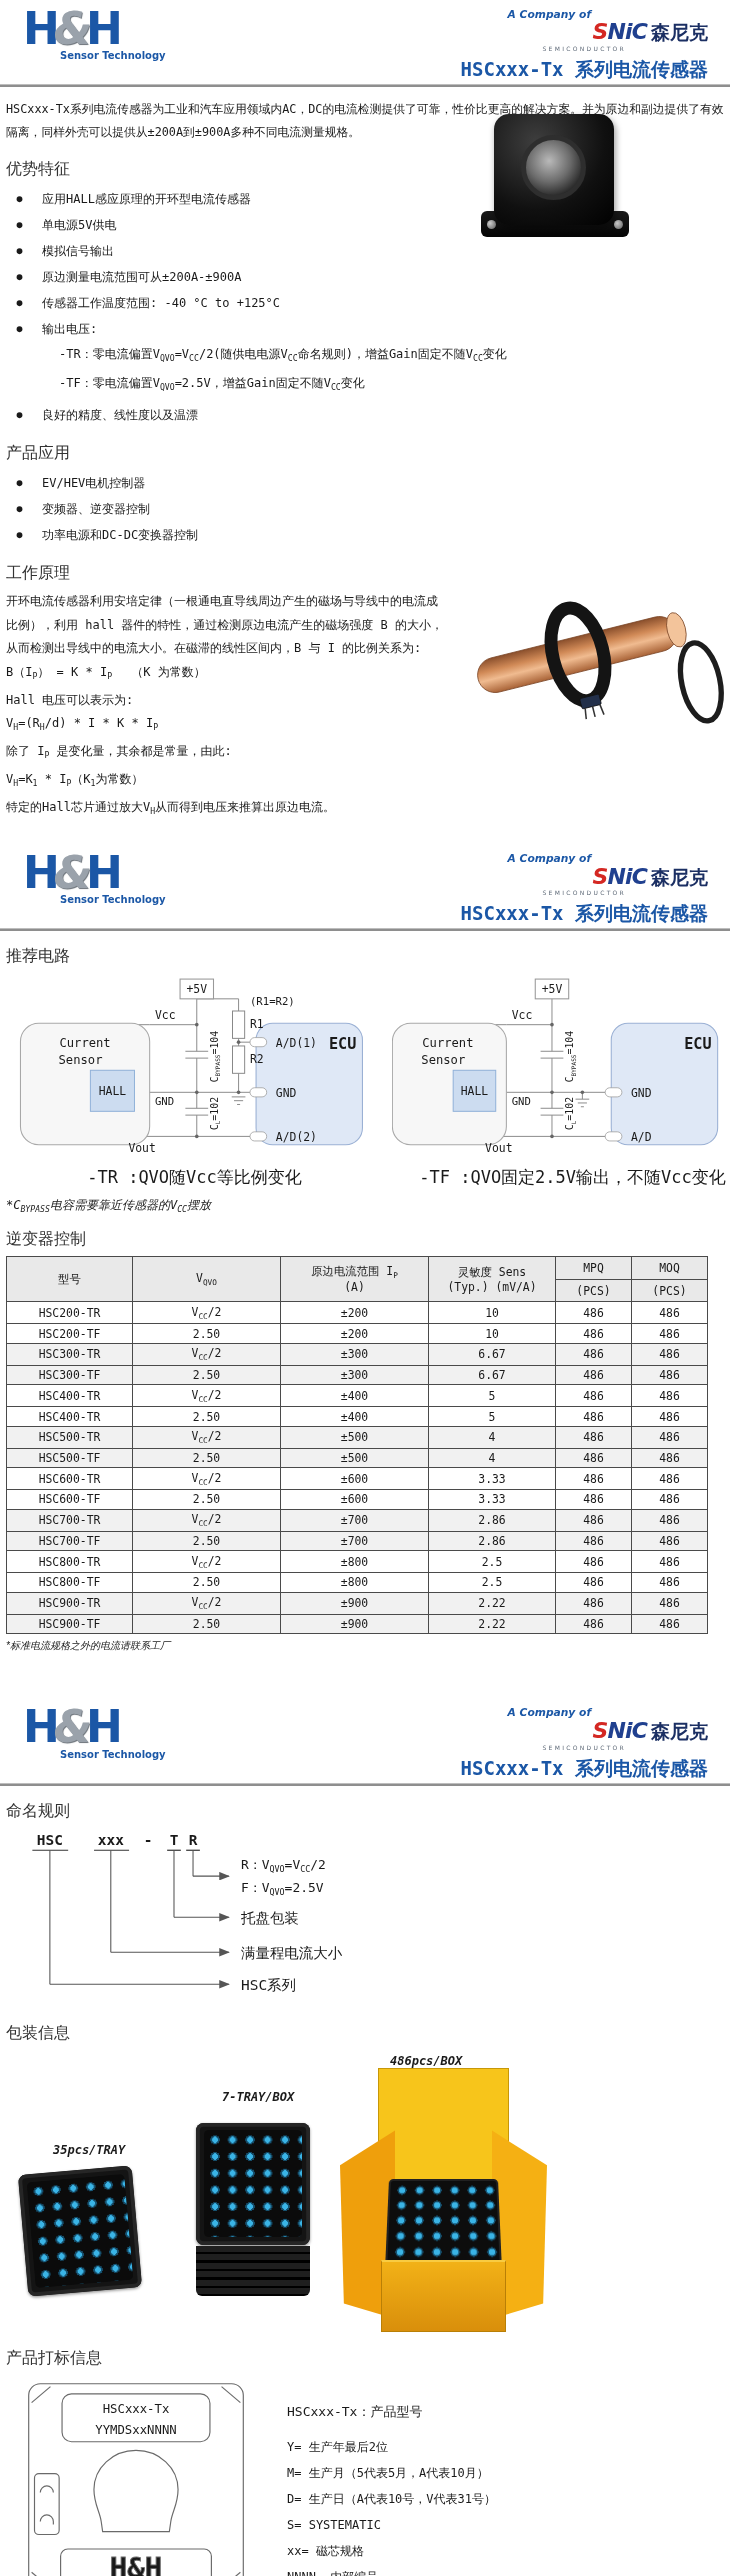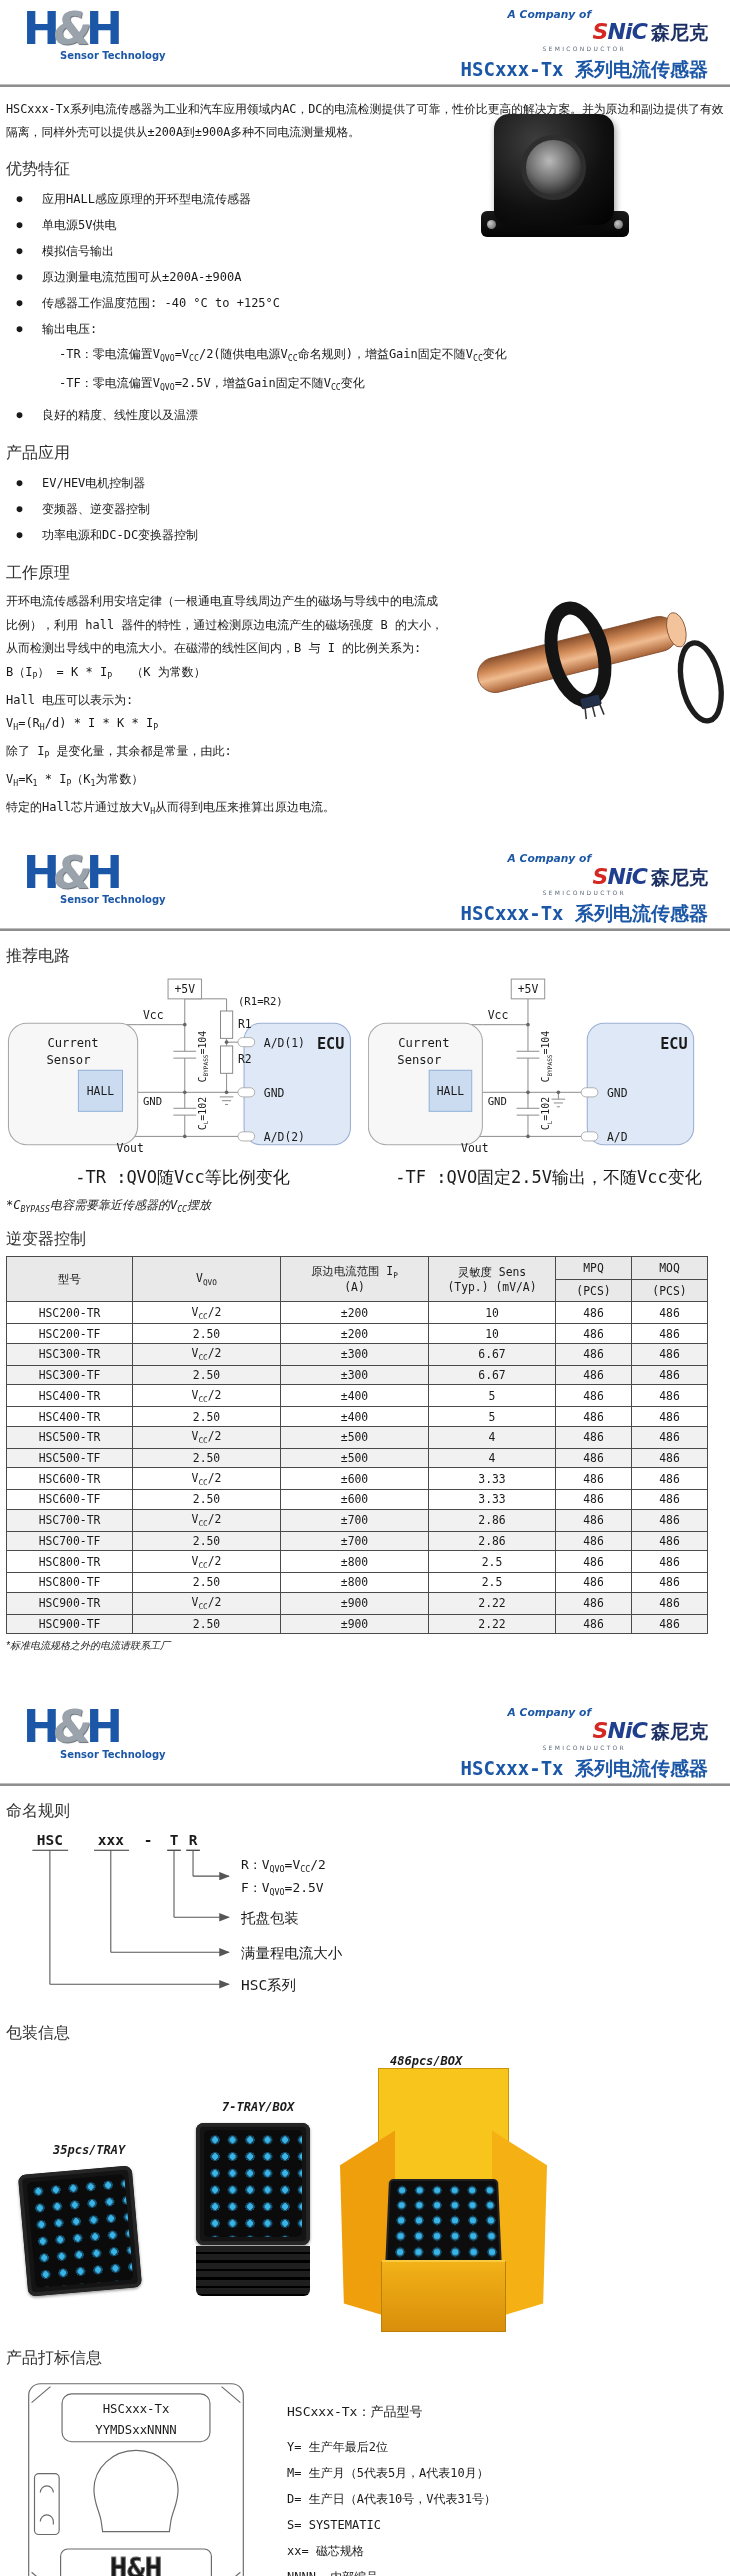--- a/index.html
+++ b/index.html
@@ -41,21 +41,21 @@
   .pp-hole { position:absolute; left:27px; top:21px; width:65px; height:65px; border-radius:50%;
              background:radial-gradient(circle at 42% 38%, #b9b9b9, #6c6c6c 45%, #222 80%); border:5.3px solid #2e2e2e; }
 
   
   .principle-sec { position:relative; }
   .ppara { width:438px; font-size:12px; line-height:23.6px; margin:1.5px 0 0 6px; font-family:"DejaVu Sans Mono","DejaVu Sans",sans-serif; }
   .formula { font-size:12px; line-height:23.6px; margin-left:6px; font-family:"DejaVu Sans Mono","DejaVu Sans",sans-serif; }
   .principle-art { position:absolute; right:4.6px; top:3px; }
 
   
-  .circ-row { display:flex; gap:5px; padding:0 2px; margin-top:1.5px; }
+  .circ-row { display:flex; gap:17px; padding:0 14px; margin-top:1.5px; }
   .circ { width:361px; }
   svg text { font-family:"DejaVu Sans Mono","DejaVu Sans",sans-serif; fill:#1a1a1a; }
   .circ-cap { text-align:center; font-size:17px; font-family:"DejaVu Sans Mono","DejaVu Sans",sans-serif; margin-top:0; }
   .circ-note { font-style:italic; font-size:12px; margin:7.6px 0 0 6px; font-family:"DejaVu Sans Mono","DejaVu Sans",sans-serif; }
 
   
   .ord-table { border-collapse:collapse; margin:6px 0 4.6px 6px; font-family:"DejaVu Sans Mono","DejaVu Sans",sans-serif; }
   .ord-table th, .ord-table td { border:0.8px solid #4a4a4a; text-align:center; font-size:11.4px; font-weight:normal; }
   .ord-table th { background:#e9e9e9; padding:3.8px 3px; }
   .ord-table td { padding:2.3px 3px; }
@@ -535,21 +535,21 @@
     <text x="306" y="171" font-size="19">满量程电流大小</text>
     <text x="306" y="212" font-size="19">HSC系列</text>
   </svg>
 
   <h2 class="sec-title">包装信息</h2>
 
   <div class="pack-wrap">
     <div class="pack-label" style="left:53px; top:93px;">35pcs/TRAY</div>
     <div class="tray tray1"></div>
 
-    <div class="pack-label" style="left:222px; top:50px;">7-TRAY/BOX</div>
+    <div class="pack-label" style="left:222px; top:40px;">7-TRAY/BOX</div>
     <div class="tray tray2"></div>
     <div class="stack-layers"></div>
 
     <div class="pack-label" style="left:390px; top:4.6px;">486pcs/BOX</div>
     <div class="carton">
       <div class="flap-back"></div>
       <div class="flap-left"></div>
       <div class="flap-right"></div>
       <div class="box-inner"></div>
       <div class="box-front"></div>

